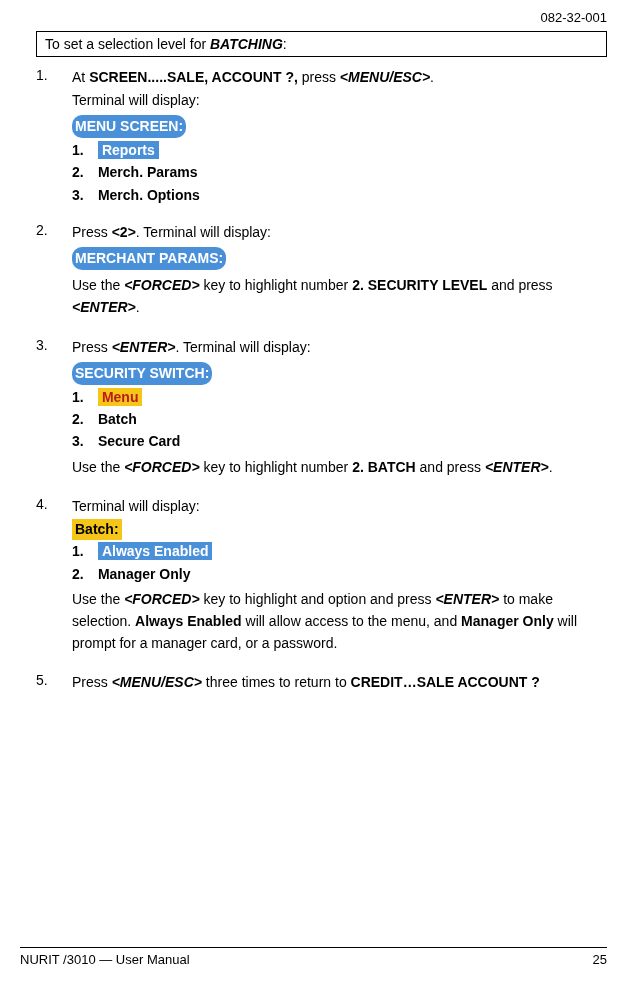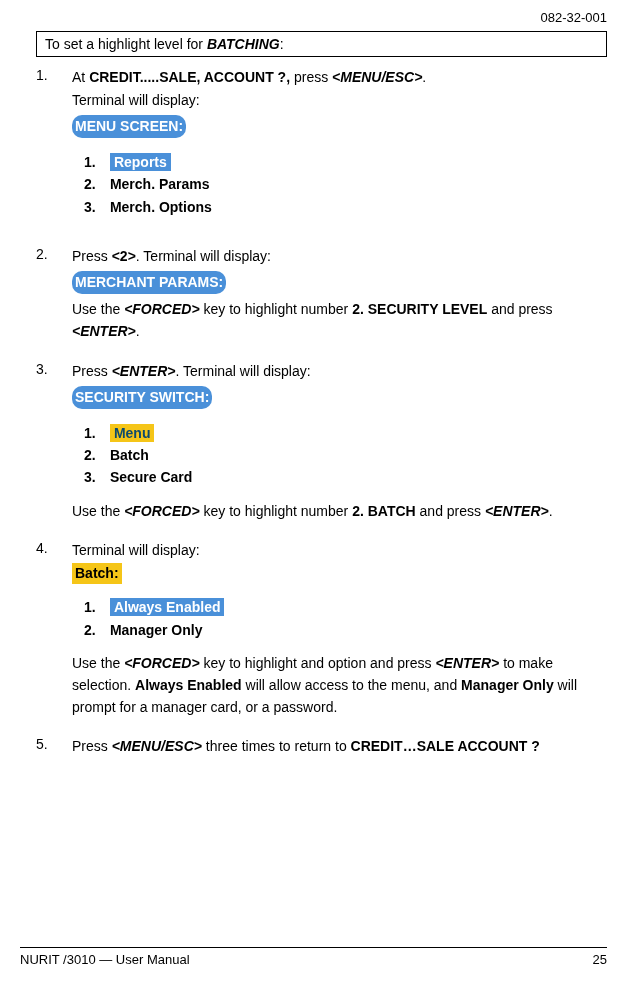--- a/index.html
+++ b/index.html
@@ -71,41 +71,41 @@
       background-color: #4a90d9;
       color: #ffffff;
       font-weight: bold;
       display: inline-block;
       padding: 1px 3px;
       text-decoration: none;
     }
     .sub-list {
       list-style: none;
       padding: 0;
-      margin: 12px;
+      margin: 0;
     }
     .sub-list li {
       font-size: 14px;
       line-height: 1.6;
     }
     .sub-list li .item-num {
       display: inline-block;
       min-width: 22px;
       font-weight: bold;
     }
     .highlighted-item {
       background-color: #4a90d9;
       color: #ffffff;
       font-weight: bold;
       display: inline;
       padding: 1px 4px;
     }
     .highlighted-item-yellow {
       background-color: #f5c518;
-      color: #0c4a6e;
+      color: #b91c1c;
       font-weight: bold;
       display: inline;
       padding: 1px 4px;
     }
     .note-text {
       margin-top: 4px;
       line-height: 1.55;
     }
     .bold {
       font-weight: bold;
@@ -136,32 +136,32 @@
 </head>
 <body>
 
 <div class="page-container">
 
   <div class="doc-number">
     <span>082-32-001</span>
   </div>
 
   <div class="intro-box">
-    <span>To set a highlight level for </span><span class="bold-italic">BATCHING</span><span>:</span>
+    <span>To set a selection level for </span><span class="bold-italic">BATCHING</span><span>:</span>
   </div>
 
   <ol class="steps-list">
 
     <li class="step-item">
       <div class="step-number">
         <span>1.</span>
       </div>
       <div class="step-content">
         <p>
-          <span>At  </span><span class="bold">CREDIT.....SALE,  ACCOUNT  ?,</span><span> press  </span><span class="bold-italic">&lt;MENU/ESC&gt;</span><span>.</span>
+          <span>At  </span><span class="bold">SCREEN.....SALE,  ACCOUNT  ?,</span><span> press  </span><span class="bold-italic">&lt;MENU/ESC&gt;</span><span>.</span>
         </p>
         <p>Terminal will display:</p>
         <div class="screen-label blue-bg">MENU SCREEN:</div>
         <ul class="sub-list">
           <li>
             <span class="item-num">1.</span>
             <span class="highlighted-item">Reports</span>
           </li>
           <li>
             <span class="item-num bold">2.</span>

